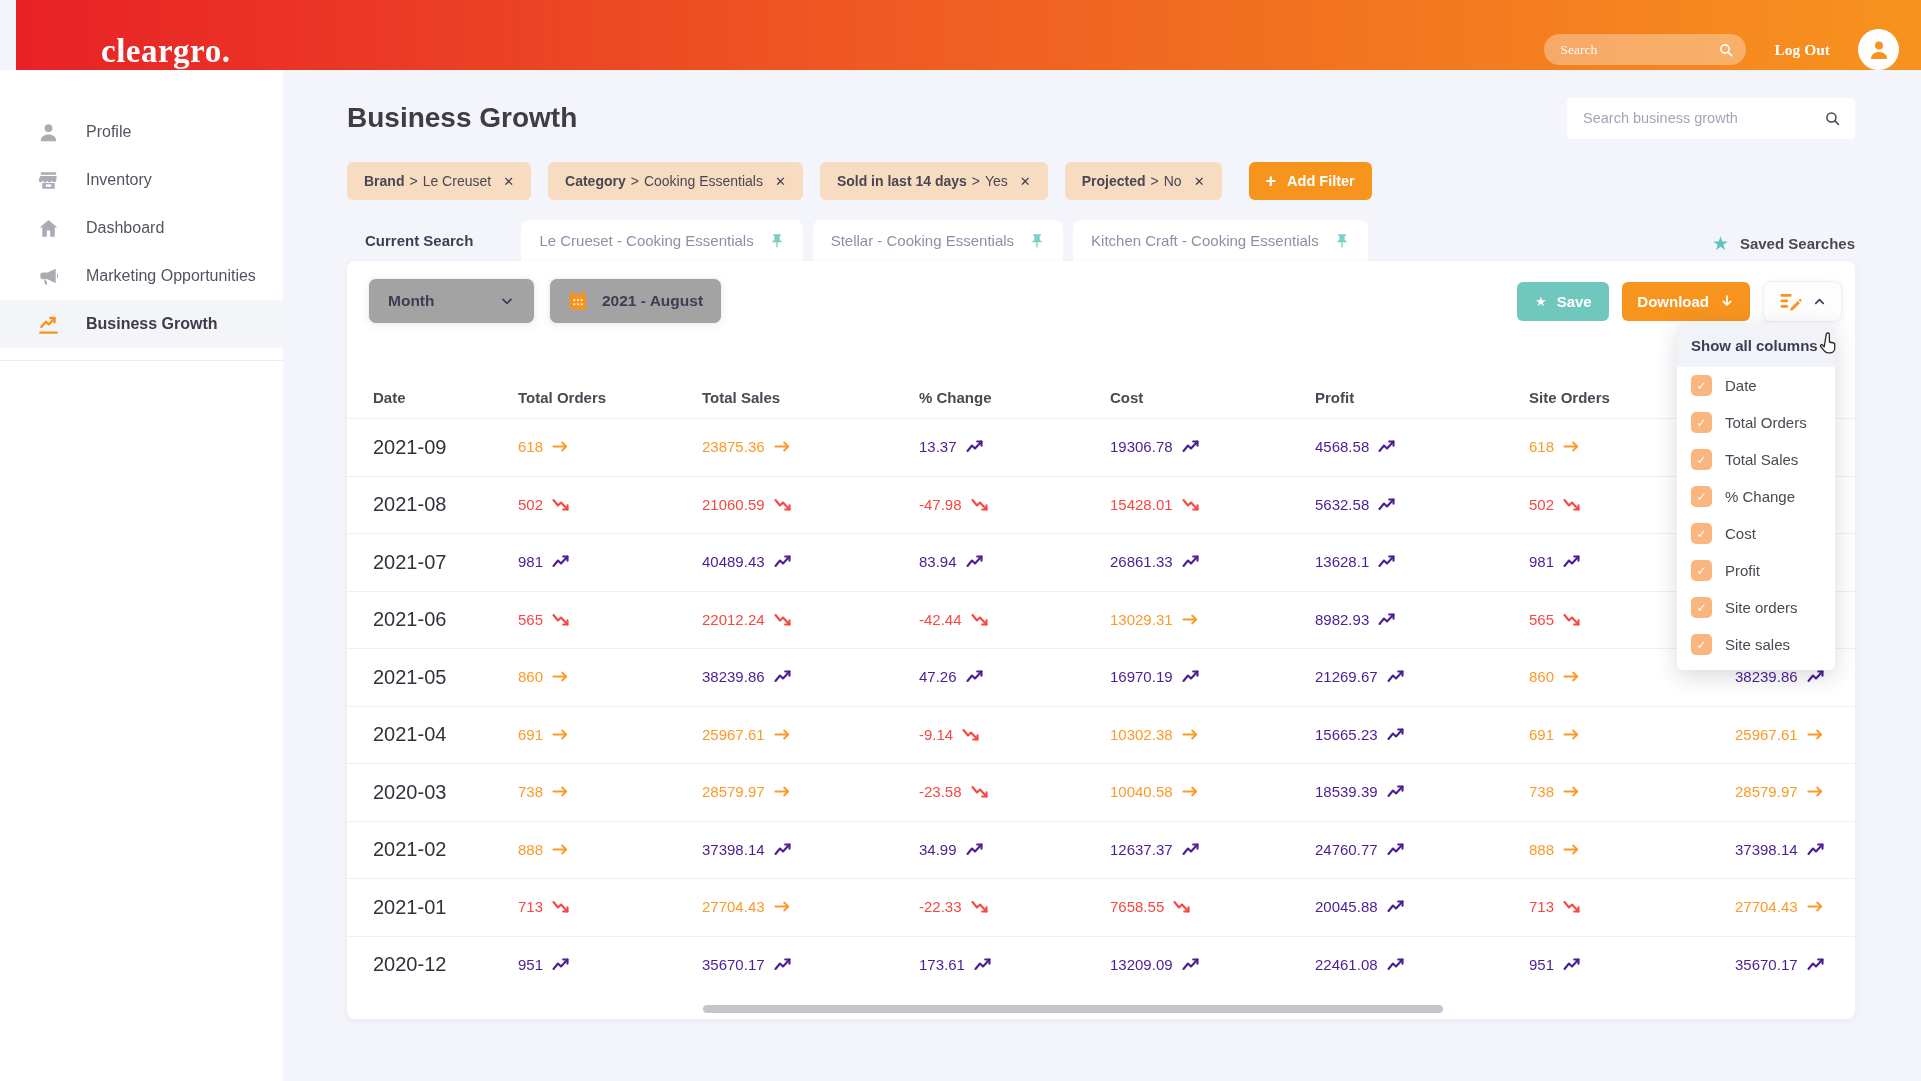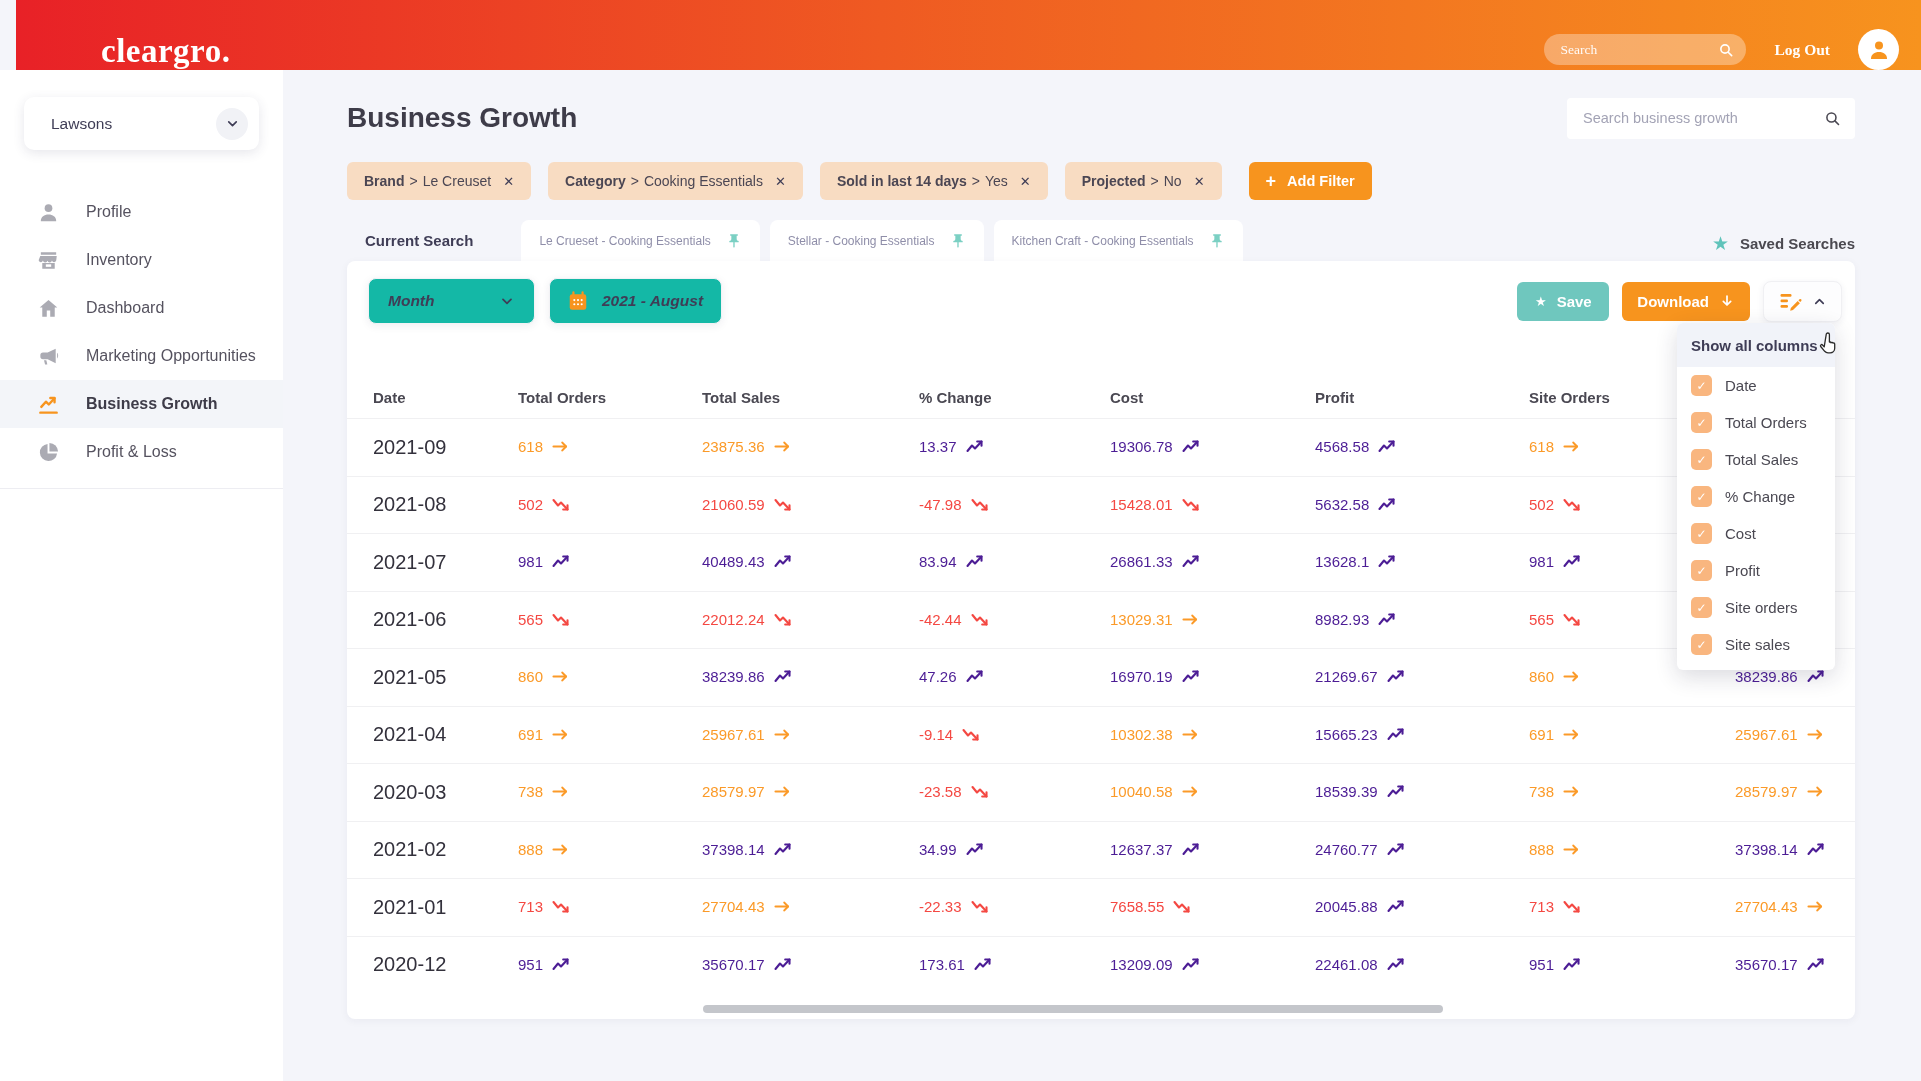--- a/index.html
+++ b/index.html
@@ -61,34 +61,34 @@
   .add-filter { height:38px; background:#F7941E; border:none; border-radius:6px; color:#fff;
     padding:0 17px; font-size:14.5px; font-weight:600; display:flex; align-items:center; gap:11px;
     cursor:pointer; margin-left:10px; font-family:inherit; }
   .add-filter .plus { font-size:18px; font-weight:700; line-height:1; }
 
   .tabs-row { display:flex; align-items:flex-end; margin-top:20px; height:41px; }
   .current-tab { height:41px; display:flex; align-items:center; padding:0 18px;
     font-size:15px; font-weight:700; color:#3F3D56; cursor:pointer; }
   .saved-tabs { display:flex; margin-left:30px; gap:10px; }
   .saved-tab { background:#fff; border-radius:8px 8px 0 0; height:41px; display:flex;
-    align-items:center; padding:0 18px; color:#8F8EA9; font-size:12px; gap:15px; cursor:pointer;
+    align-items:center; padding:0 18px; color:#8F8EA9; font-size:15px; gap:15px; cursor:pointer;
     white-space:nowrap; }
   .saved-tab .pin { width:16px; height:16px; color:#7BD0C3; display:flex; }
   .saved-tab .pin svg { width:16px; height:16px; }
   .saved-searches { margin-left:auto; display:flex; align-items:center; gap:11px; font-size:15px;
     font-weight:700; color:#4B4950; padding-bottom:8px; cursor:pointer; }
   .saved-searches .star { color:#5FC3BA; font-size:19px; line-height:1; }
 
   
   .card { position:relative; background:#fff; border-radius:8px; height:758px;
     box-shadow:0 2px 8px rgba(40,40,80,.05); }
   .toolbar { display:flex; align-items:center; padding:17px 13px 0 21px; }
-  .ctrl { height:46px; background:#14b8a6; border:1px solid #F2F2F5; border-radius:8px;
-    box-shadow:0 2px 8px rgba(40,40,80,.08); display:flex; align-items:center; cursor:pointer;font-style:italic; }
+  .ctrl { height:46px; background:#a3a3a3; border:1px solid #F2F2F5; border-radius:8px;
+    box-shadow:0 2px 8px rgba(40,40,80,.08); display:flex; align-items:center; cursor:pointer; }
   .select-month { width:167px; justify-content:space-between; padding:0 19px;
     font-size:15.5px; font-weight:600; color:#3F3D56; }
   .select-month svg { width:16px; height:16px; color:#3F3D56; }
   .date-picker { width:173px; margin-left:14px; gap:13px; padding:0 17px; font-size:15.5px;
     font-weight:700; color:#3F3D56; }
   .cal-icon { width:22px; height:22px; color:#F7941E; display:flex; }
   .cal-icon svg { width:22px; height:22px; }
   .toolbar-right { margin-left:auto; display:flex; align-items:center; gap:13px; }
   .btn { border:none; border-radius:6px; color:#fff; font-size:15px; font-weight:600;
     display:flex; align-items:center; justify-content:center; cursor:pointer; font-family:inherit; }
@@ -154,28 +154,20 @@
     <div class="avatar">
       <svg viewBox="0 0 24 24" fill="currentColor">
           <circle cx="12" cy="7.5" r="4"></circle>
           <path d="M4 20.5c0-4 3.6-6.5 8-6.5s8 2.5 8 6.5V21H4z"></path>
         </svg>
     </div>
   </div>
 </header>
 
 <aside class="sidebar">
-  <div class="workspace">
-    <span class="name">Lawsons</span>
-    <span class="chev-circle">
-      <svg viewBox="0 0 24 24" fill="none" stroke="currentColor" stroke-width="2.6" stroke-linecap="round" stroke-linejoin="round">
-          <path d="M6 9.5l6 6 6-6"></path>
-        </svg>
-    </span>
-  </div>
   <nav class="side-nav">
       <div class="nav-item">
     <span class="icon">
           <svg viewBox="0 0 24 24" fill="currentColor">
             <circle cx="12" cy="7.5" r="4"></circle>
             <path d="M4 20.5c0-4 3.6-6.5 8-6.5s8 2.5 8 6.5V21H4z"></path>
           </svg>
         </span>
     <span class="lbl">Profile</span>
   </div>
@@ -207,29 +199,20 @@
   </div>
       <div class="nav-item active">
     <span class="icon">
           <svg viewBox="0 0 24 24" fill="none" stroke="currentColor" stroke-width="2.5" stroke-linecap="round" stroke-linejoin="round">
             <path d="M3.5 20.5h17"></path>
             <path d="M4.5 14.5l4.8-5.4 3 2.9 6-6.5"></path>
             <path d="M13.9 5.2h4.4v4.4"></path>
           </svg>
         </span>
     <span class="lbl">Business Growth</span>
-  </div>
-      <div class="nav-item">
-    <span class="icon">
-          <svg viewBox="0 0 24 24" fill="currentColor">
-            <path d="M11 3.05A9 9 0 1 0 20.95 13H11z"></path>
-            <path d="M13 2.05V11h8.95A9 9 0 0 0 13 2.05z"></path>
-          </svg>
-        </span>
-    <span class="lbl">Profit &amp; Loss</span>
   </div>
     </nav>
 </aside>
 
 <main class="main">
 
   <div class="title-row">
     <h1 class="page-title">Business Growth</h1>
     <div class="page-search">
       <input type="text" placeholder="Search business growth" style="">

